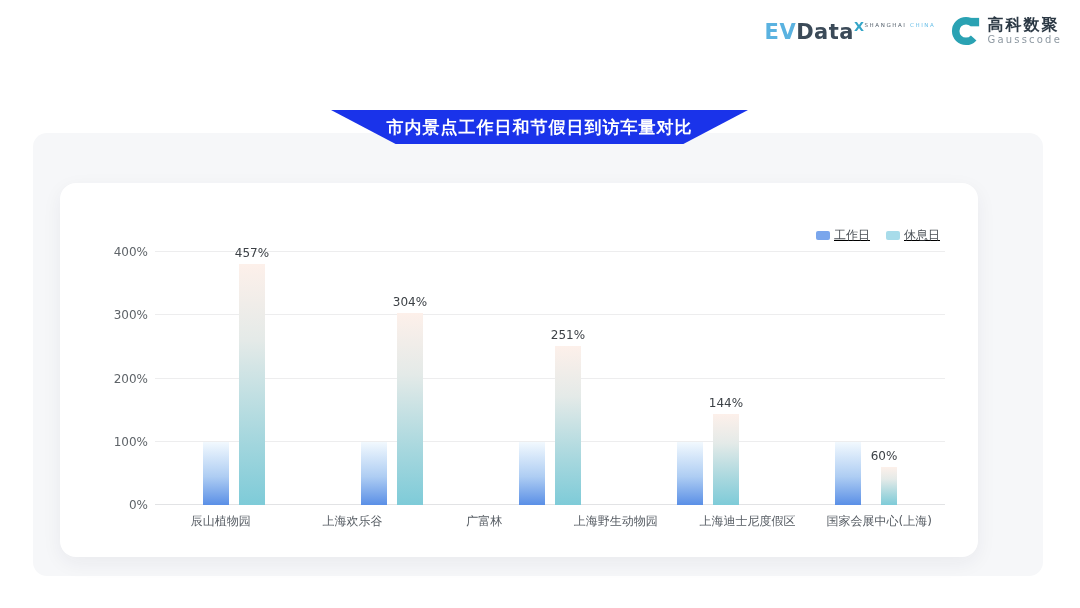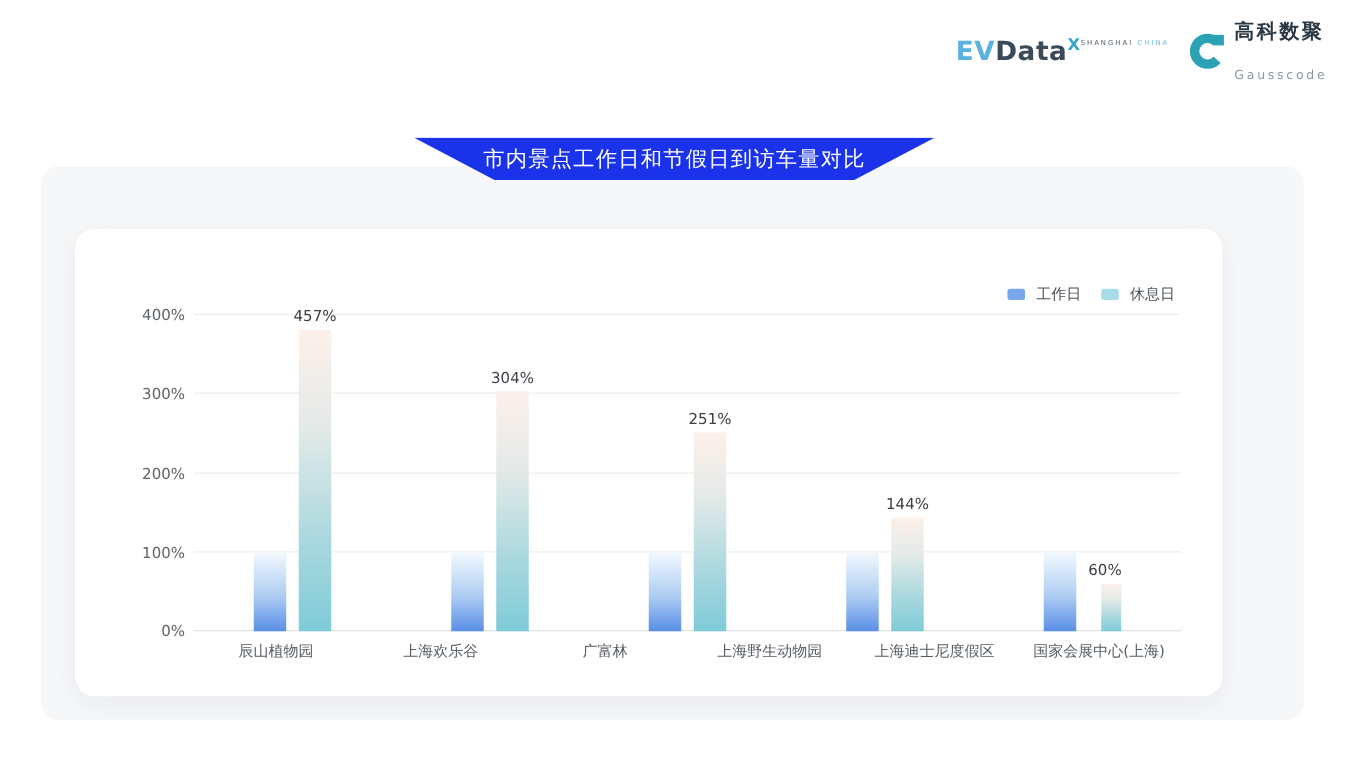--- a/index.html
+++ b/index.html
@@ -13,37 +13,37 @@
   .evdata-ev { color:#5ab2e0; }
   .evdata-data { color:#3b4a58; }
   .evdata-x { color:#35a6c8; font-size:13px; vertical-align:super; font-weight:bold; }
   .evdata-sub { font-size:5.5px; letter-spacing:1.6px; margin-top:3px; }
   .evdata-sub .s1 { color:#55616d; }
   .evdata-sub .s2 { color:#6cc0e8; }
   .gausscode { display:flex; align-items:center; gap:6px; }
   .g-icon { width:30px; height:30px; }
   .g-texts { display:flex; flex-direction:column; line-height:1.15; }
   .g-cn { font-size:16px; font-weight:bold; color:#2b3844; letter-spacing:2px; }
-  .g-en { font-size:10px; color:#8d98a1; letter-spacing:2.2px;margin-top:21px; }
+  .g-en { font-size:10px; color:#8d98a1; letter-spacing:2.2px; }
 
   
   .banner { position:absolute; top:110px; left:331px; width:417px; height:34px;
     display:flex; align-items:center; justify-content:center;
     clip-path:polygon(0 0,100% 0,84.5% 100%,15.5% 100%); z-index:3; }
-  .banner-text { color:#ffffff; font-size:17px; font-weight:normal; letter-spacing:1px; }
+  .banner-text { color:#ffffff; font-size:17px; font-weight:bold; letter-spacing:1px; }
 
   
   .panel { position:absolute; top:133px; left:33px; width:1010px; height:443px;
     background:#f6f7f9; border-radius:14px; }
   .card { position:absolute; top:183px; left:60px; width:918px; height:374px;
     background:#ffffff; border-radius:16px; box-shadow:0 6px 20px rgba(30,40,60,0.06); }
 
   
   .legend { position:absolute; top:44px; right:38px; display:flex; gap:16px; align-items:center; }
-  .legend-item { display:flex; align-items:center; gap:9px; cursor:default; }
+  .legend-item { display:flex; align-items:center; gap:4px; cursor:default;text-decoration:underline; }
   .legend-swatch { width:14px; height:9px; border-radius:2px; }
   .legend-label { font-size:12px; color:#4a5056; }
 
   
   .plot { position:absolute; left:95px; top:69px; width:790px; height:253px; }
   .gridline { position:absolute; left:0; width:100%; height:1px; background:#ededee; }
   .gridline.zero { background:#e2e3e5; }
   .yticks { position:absolute; left:30px; top:69px; width:58px; height:253px; }
   .ytick { position:absolute; right:0; transform:translateY(50%); font-size:12px; color:#5f6469; }
   .cols { position:absolute; left:0; top:0; width:100%; height:100%; display:flex; }

